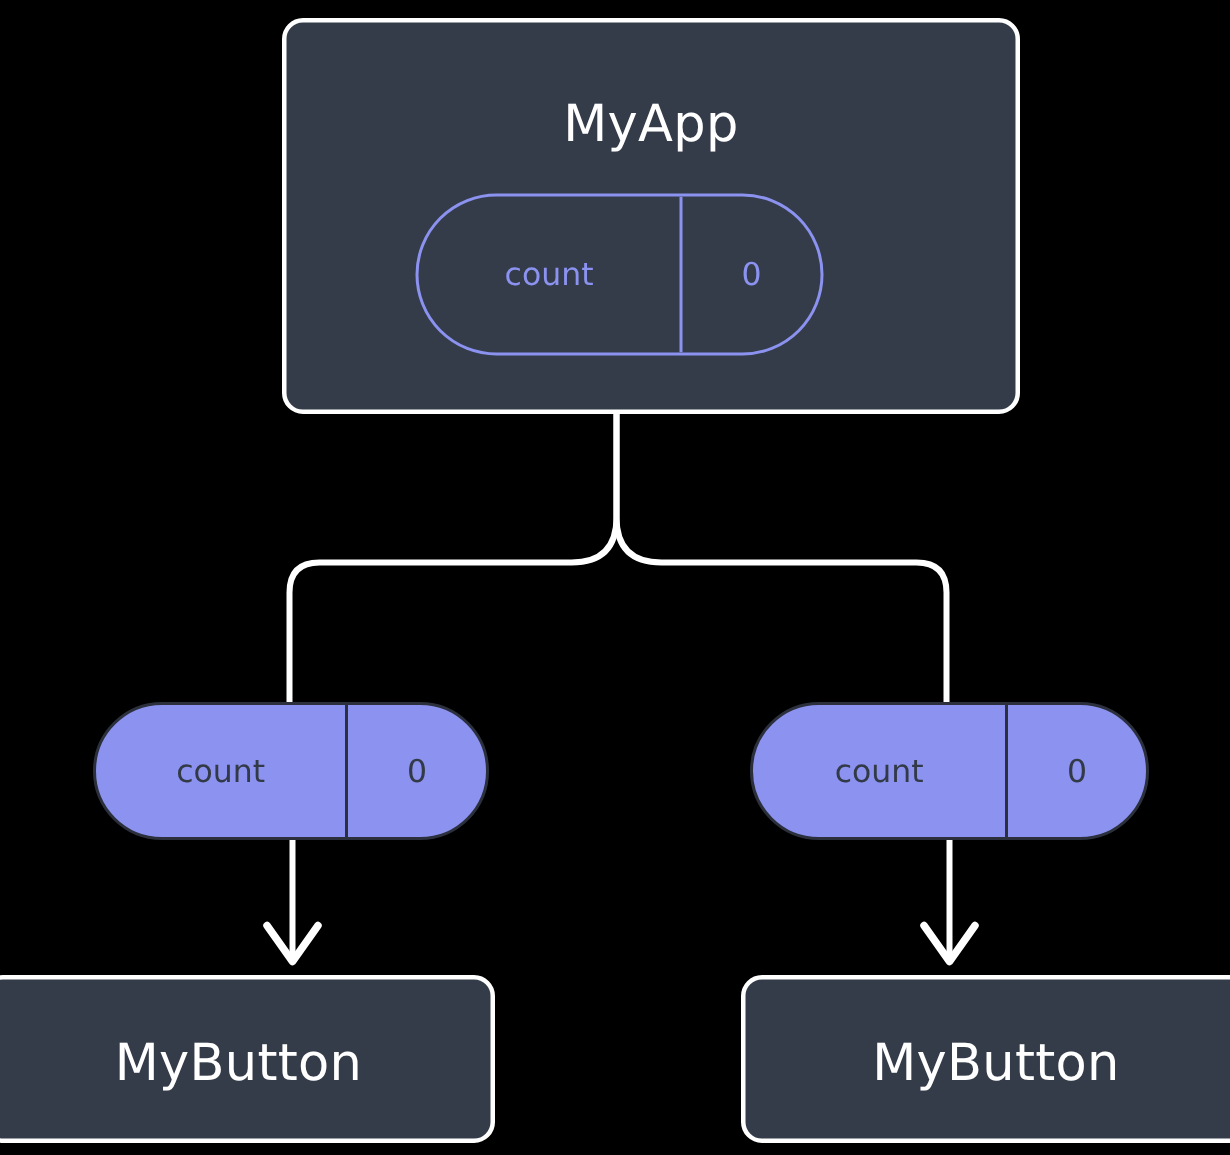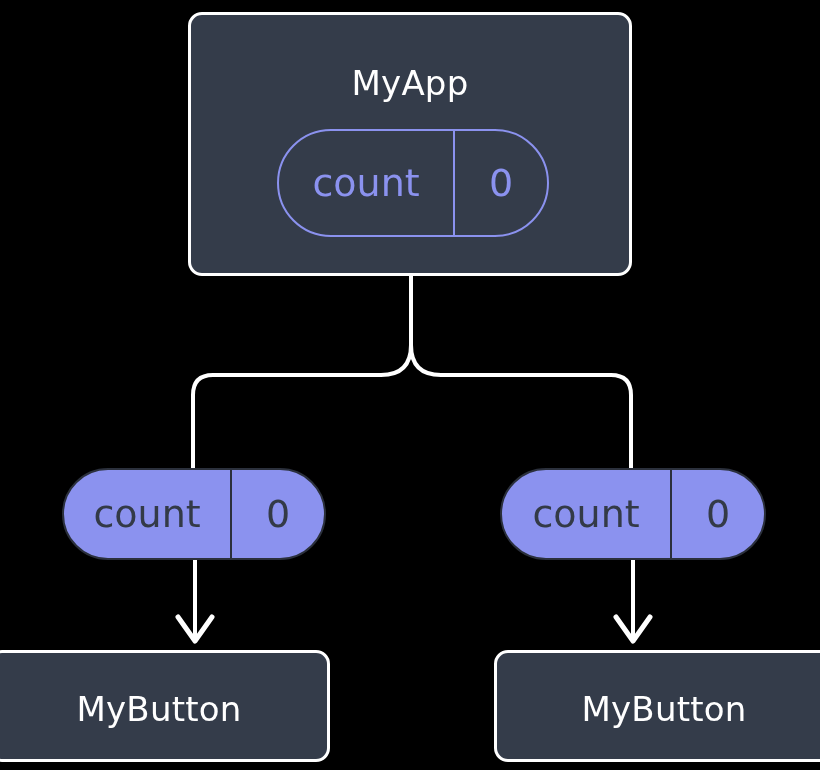--- a/index.html
+++ b/index.html
@@ -52,21 +52,21 @@
     box-sizing: border-box;
     display: flex;
     align-items: stretch;
     border-radius: 999px;
     overflow: hidden;
   }
   .pill-key, .pill-val {
     display: flex;
     align-items: center;
     justify-content: center;
-    font-size: 38px;
+    font-size: 21px;
     font-weight: 400;
     line-height: 1;
     white-space: nowrap;
   }
 
   
   .pill.ghost {
     border: 2px solid #8b92ef;
     background: transparent;
   }
@@ -111,21 +111,21 @@
              Q 631 375 631 395
              L 631 470" fill="none" stroke="#ffffff" stroke-width="4" stroke-linecap="round" stroke-linejoin="round"></path>
 
     <path d="M 195 560 L 195 642" fill="none" stroke="#ffffff" stroke-width="4" stroke-linecap="butt"></path>
     <path d="M 178 617 L 195 641 L 212 617" fill="none" stroke="#ffffff" stroke-width="5" stroke-linecap="round" stroke-linejoin="round"></path>
 
     <path d="M 633 560 L 633 642" fill="none" stroke="#ffffff" stroke-width="4" stroke-linecap="butt"></path>
     <path d="M 616 617 L 633 641 L 650 617" fill="none" stroke="#ffffff" stroke-width="5" stroke-linecap="round" stroke-linejoin="round"></path>
   </svg>
 
-  <div class="node-box" style="left:188px; top:12px; width:444px; height:264px;">
+  <div class="node-box" style="left:188px; top:12px; width:492px; height:264px;">
     <div class="node-title" style="top:48px;">MyApp</div>
 
     <div class="pill ghost" style="left:86px; top:114px; width:272px; height:108px;">
       <div class="pill-key" style="width:178px;">count</div>
       <div class="pill-val" style="width:94px;">0</div>
     </div>
   </div>
 
   <div class="pill filled" style="left:62px; top:468px; width:264px; height:92px;">
     <div class="pill-key" style="width:170px;">count</div>

